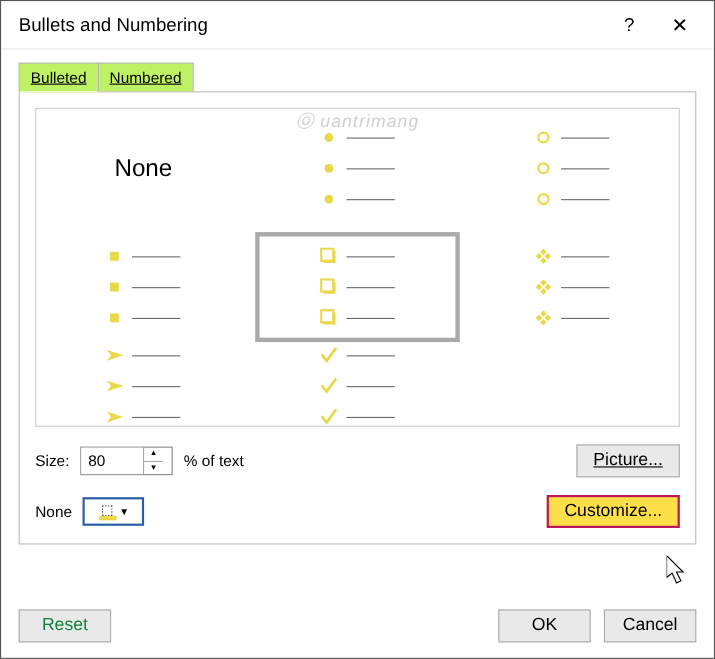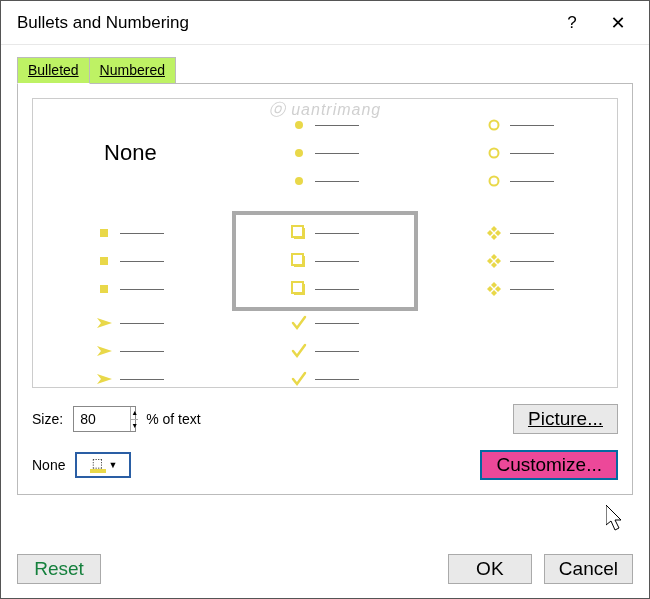--- a/index.html
+++ b/index.html
@@ -61,41 +61,41 @@
 }
 .bcell.selected { border: 4px solid #aaa; margin: 4px; }
 .none-label { font-size: 22px; }
 .brow { display: flex; align-items: center; gap: 8px; }
 .bline { width: 44px; height: 1px; background: #6a6a6a; }
 .bicon { width: 16px; height: 16px; display: flex; align-items: center; justify-content: center; }
 
 .controls-row { display: flex; align-items: center; gap: 10px; margin-top: 6px; }
 .lbl { }
 .spinner {
-  display: flex; border: 1px solid #888; height: 26px; width: 63px; background: #fff;
+  display: flex; border: 1px solid #888; height: 26px; width: 84px; background: #fff;
 }
 .spinner input {
   border: none; outline: none; width: 56px; padding: 0 6px;
   font-family: inherit; font-size: 14px;
 }
 .spinner-btns { display: flex; flex-direction: column; width: 18px; border-left: 1px solid #aaa; }
 .spinner-btns div {
   flex: 1; display: flex; align-items: center; justify-content: center;
   font-size: 7px; line-height: 1; cursor: default;
 }
 .spinner-btns div:first-child { border-bottom: 1px solid #aaa; }
 
 .spacer { flex: 1; }
 
 .btn {
   height: 30px; min-width: 94px; padding: 0 14px;
   border: 1px solid #aaa; background: #e9e9e9;
-  font-family: inherit; font-size: 19px; cursor: default;
-}
-.btn.highlight { border: 2px solid #0369a1; background: #ec4899; }
+  font-family: inherit; font-size: 16px; cursor: default;
+}
+.btn.highlight { border: 2px solid #be185d; background: #fde047; }
 .btn.disabled { color: #15803d; }
 
 .colorswatch {
   width: 56px; height: 26px; border: 2px solid #2a5ea4;
   display: flex; align-items: center; justify-content: center; gap: 3px;
   cursor: default;
 }
 .swatch-inner { display: flex; flex-direction: column; align-items: center; }
 .swatch-paint { width: 16px; height: 4px; background: #e9d849; }
 .swatch-bucket { font-size: 12px; line-height: 1; }

